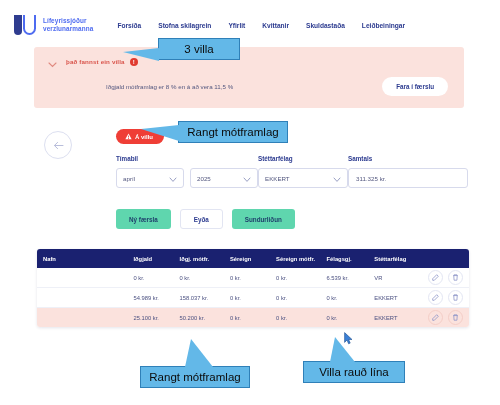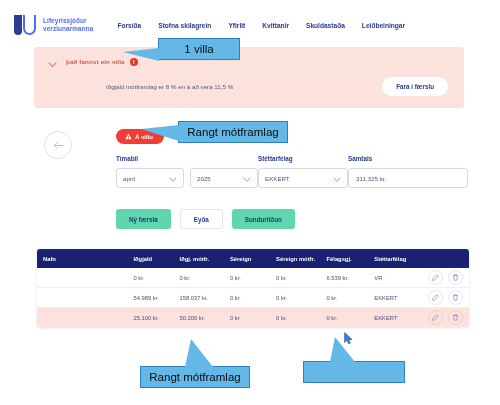--- a/index.html
+++ b/index.html
@@ -562,28 +562,29 @@
 </div>
 
 <div class="cursor">
   <svg width="9" height="13" viewBox="0 0 9 13">
       <path d="M0.6 0.6 L0.6 10.4 L3 8 L4.6 11.8 L6.2 11.1 L4.7 7.5 L8 7.5 Z" fill="#3a7fd5" stroke="#1f4f8f" stroke-width=".6" stroke-linejoin="round"></path>
     </svg>
 </div>
 
 <div class="callout" id="callout-1villa">
   <span class="tail"></span>
-  <span>1 villa</span>
+  <span>3 villa</span>
 </div>
 
 <div class="callout" id="callout-rangt-top">
   <span class="tail"></span>
   <span>Rangt mótframlag</span>
 </div>
 
 <div class="callout" id="callout-rangt-bottom">
   <span class="tail"></span>
   <span>Rangt mótframlag</span>
 </div>
 
 <div class="callout" id="callout-villa-raud">
   <span class="tail"></span>
+  <span>Villa rauð lína</span>
 </div>
 
 </body></html>

